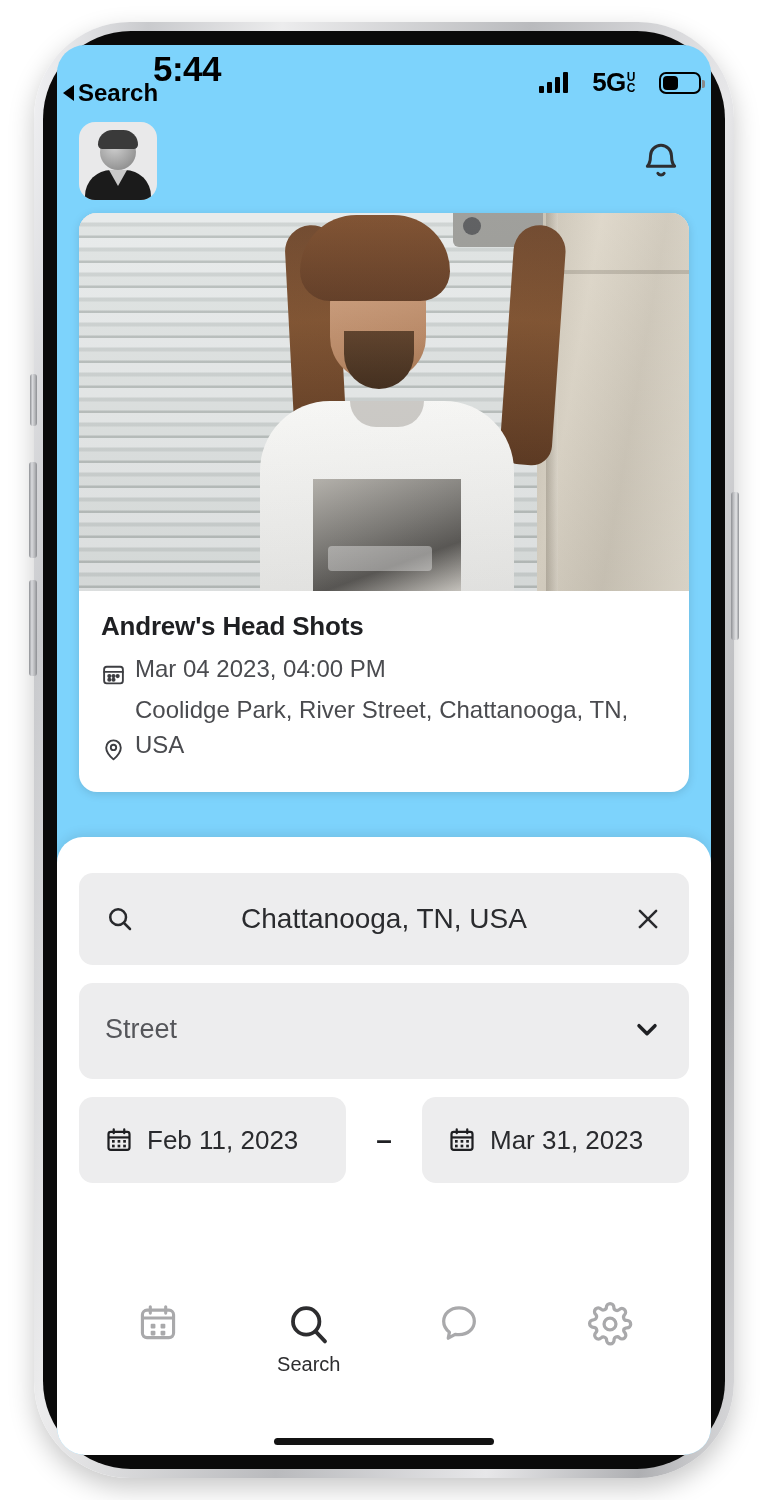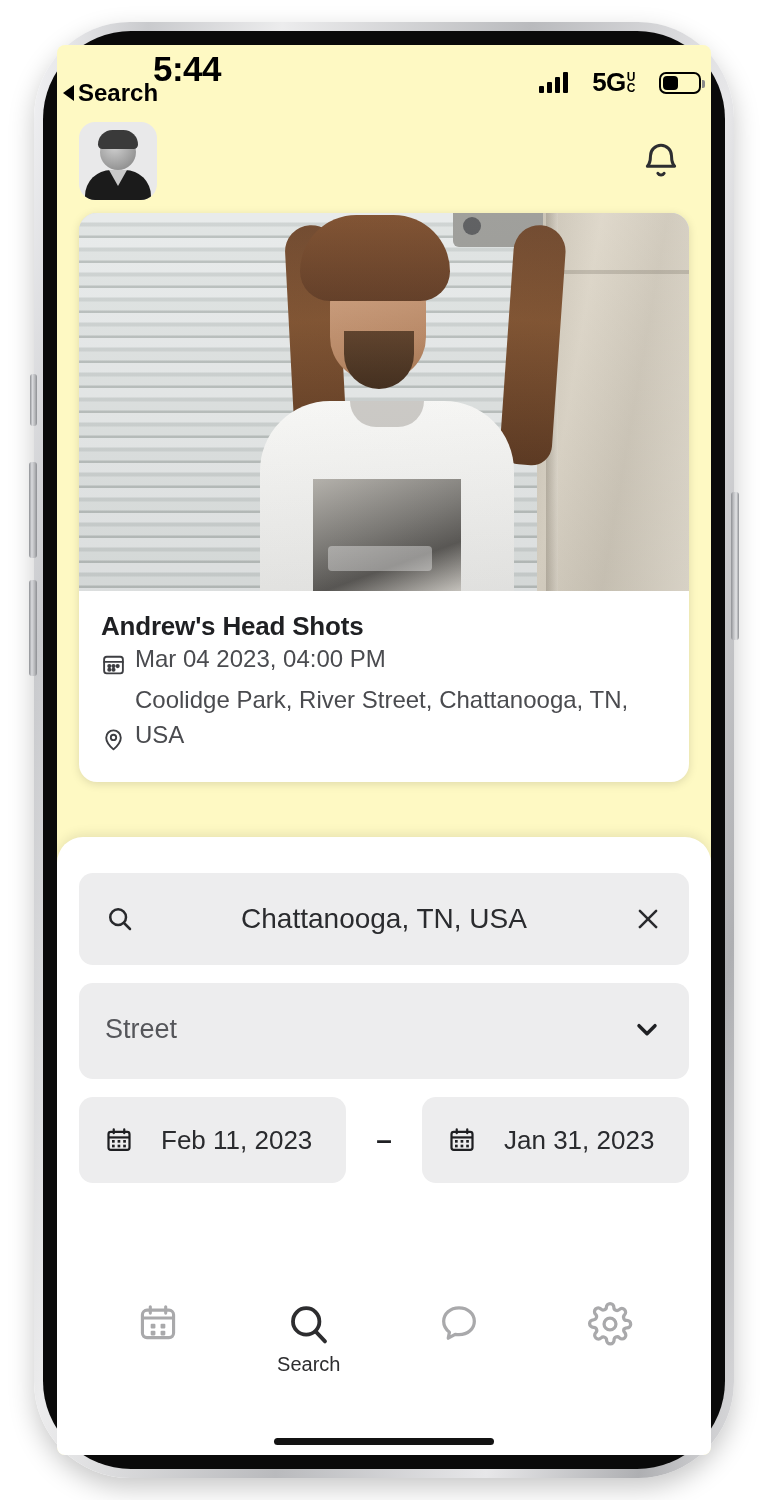--- a/index.html
+++ b/index.html
@@ -38,22 +38,22 @@
     bottom: 9px;
     border-radius: 88px;
     background: #0a0a0a;
   }
   .phone-screen {
     position: absolute;
     left: 23px;
     top: 23px;
     right: 23px;
     bottom: 23px;
-    border-radius: 8px;
-    background: #fef9c3;
+    border-radius: 28px;
+    background: #7dd3fc;
     overflow: hidden;
   }
 
   
   .btn-side {
     position: absolute;
     background: linear-gradient(90deg, #8e9094, #d9dadd 35%, #b6b7ba 70%, #8d8f93);
     border-radius: 3px;
   }
   .btn-mute  { left: -4px; top: 352px;  width: 7px; height: 52px; }
@@ -346,20 +346,21 @@
     inset: 0;
     background: linear-gradient(180deg, rgba(255,255,255,0.06), rgba(0,0,0,0.05));
     pointer-events: none;
   }
 
   .card-body { padding: 20px 22px 24px; }
   .card-title {
     font-size: 26px;
     font-weight: bold;
     color: #1f2023;
+    margin-bottom: 10px;
     letter-spacing: -0.2px;
   }
   .meta-row {
     display: flex;
     align-items: flex-end;
     gap: 9px;
     font-size: 24px;
     color: #4a4b4f;
     margin-bottom: 6px;
     line-height: 1.45;
@@ -423,21 +424,21 @@
     align-items: center;
     gap: 0;
   }
   .date-field {
     background: #ededee;
     border-radius: 14px;
     height: 86px;
     flex: 1;
     display: flex;
     align-items: center;
-    gap: 28px;
+    gap: 14px;
     padding: 0 26px;
     box-sizing: border-box;
     font-size: 26px;
     color: #2a2b2e;
   }
   .date-dash {
     width: 76px;
     text-align: center;
     font-size: 28px;
     font-weight: bold;
@@ -633,21 +634,21 @@
             <path d="M7.5 2.8v3.4M16.5 2.8v3.4" stroke="#1e1f22" stroke-width="1.9" stroke-linecap="round"></path>
             <g fill="#1e1f22">
               <rect x="6" y="12" width="2.3" height="2.3"></rect>
                 <rect x="10.8" y="12" width="2.3" height="2.3"></rect>
               <rect x="15.6" y="12" width="2.3" height="2.3"></rect>
               <rect x="6" y="16" width="2.3" height="2.3"></rect>
                 <rect x="10.8" y="16" width="2.3" height="2.3"></rect>
               <rect x="15.6" y="16" width="2.3" height="2.3"></rect>
             </g>
           </svg>
-          <span>Jan 31, 2023</span>
+          <span>Mar 31, 2023</span>
         </div>
       </div>
 
       <div class="tabbar">
 
         <div class="tab">
           <svg width="44" height="44" viewBox="0 0 24 24" fill="none" stroke="#a9a9ab" stroke-width="1.7" stroke-linecap="round" stroke-linejoin="round">
             <rect x="3.5" y="5" width="17" height="15" rx="2.5"></rect>
             <path d="M3.5 9.3h17M7.8 3.2v3.4M16.2 3.2v3.4"></path>
             <rect x="8" y="12.4" width="2.6" height="2.6" rx="0.6" fill="#a9a9ab" stroke="none"></rect>

